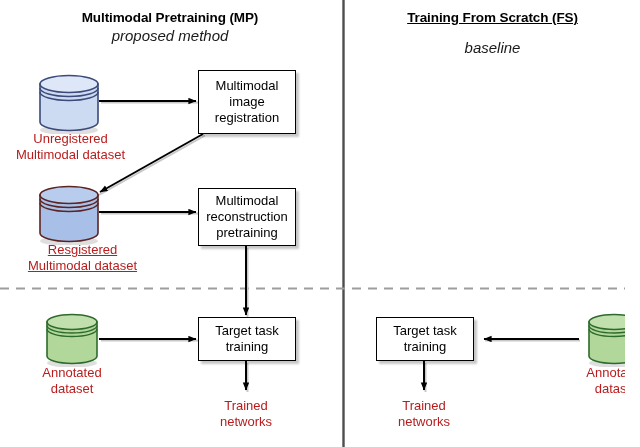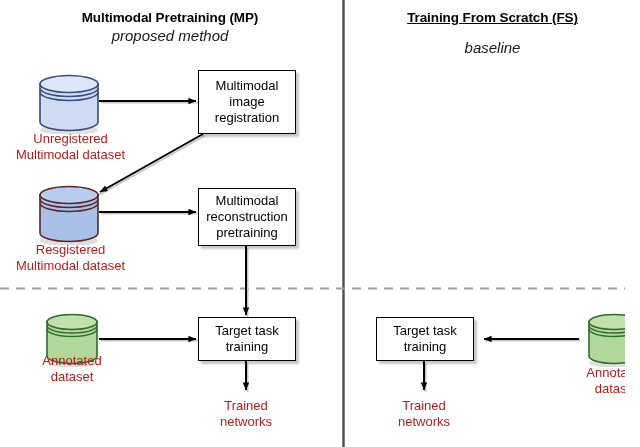--- a/index.html
+++ b/index.html
@@ -133,33 +133,33 @@
 
   <div class="cyl" style="left:33px; top:183px;">
     <svg width="72" height="62" viewBox="0 0 72 62">
       <ellipse cx="36" cy="58" rx="29" ry="5" fill="rgba(0,0,0,0.13)"></ellipse>
       <path d="M7,12 L7,50 A29,8.5 0 0 0 65,50 L65,12 Z" fill="#a8c0e8" stroke="#5c2323" stroke-width="1.6"></path>
       <ellipse cx="36" cy="12" rx="29" ry="8.5" fill="#b8cdee" stroke="#5c2323" stroke-width="1.6"></ellipse>
       <path d="M7,16 A29,8.5 0 0 0 65,16" fill="none" stroke="#5c2323" stroke-width="1.4"></path>
       <path d="M7,20 A29,8.5 0 0 0 65,20" fill="none" stroke="#5c2323" stroke-width="1.4"></path>
     </svg>
   </div>
-  <div class="caption" style="left:0px; top:242px; width:141px;">Resgistered
+  <div class="caption" style="left:12px; top:242px; width:141px;text-decoration:underline;">Resgistered
 Multimodal dataset</div>
 
   <div class="cyl" style="left:40px; top:311px;">
     <svg width="64" height="56" viewBox="0 0 64 56">
       <ellipse cx="32" cy="52" rx="25" ry="4.5" fill="rgba(0,0,0,0.13)"></ellipse>
       <path d="M7,11 L7,45 A25,7.5 0 0 0 57,45 L57,11 Z" fill="#b1d79a" stroke="#2d6b2d" stroke-width="1.6"></path>
       <ellipse cx="32" cy="11" rx="25" ry="7.5" fill="#c2e0ae" stroke="#2d6b2d" stroke-width="1.6"></ellipse>
       <path d="M7,14.5 A25,7.5 0 0 0 57,14.5" fill="none" stroke="#2d6b2d" stroke-width="1.4"></path>
       <path d="M7,18 A25,7.5 0 0 0 57,18" fill="none" stroke="#2d6b2d" stroke-width="1.4"></path>
     </svg>
   </div>
-  <div class="caption" style="left:7px; top:353px; width:130px;">Annotated
+  <div class="caption" style="left:7px; top:365px; width:130px;">Annotated
 dataset</div>
 
   <div class="cyl" style="left:582px; top:311px;">
     <svg width="64" height="56" viewBox="0 0 64 56">
       <ellipse cx="32" cy="52" rx="25" ry="4.5" fill="rgba(0,0,0,0.13)"></ellipse>
       <path d="M7,11 L7,45 A25,7.5 0 0 0 57,45 L57,11 Z" fill="#b1d79a" stroke="#2d6b2d" stroke-width="1.6"></path>
       <ellipse cx="32" cy="11" rx="25" ry="7.5" fill="#c2e0ae" stroke="#2d6b2d" stroke-width="1.6"></ellipse>
       <path d="M7,14.5 A25,7.5 0 0 0 57,14.5" fill="none" stroke="#2d6b2d" stroke-width="1.4"></path>
       <path d="M7,18 A25,7.5 0 0 0 57,18" fill="none" stroke="#2d6b2d" stroke-width="1.4"></path>
     </svg>

